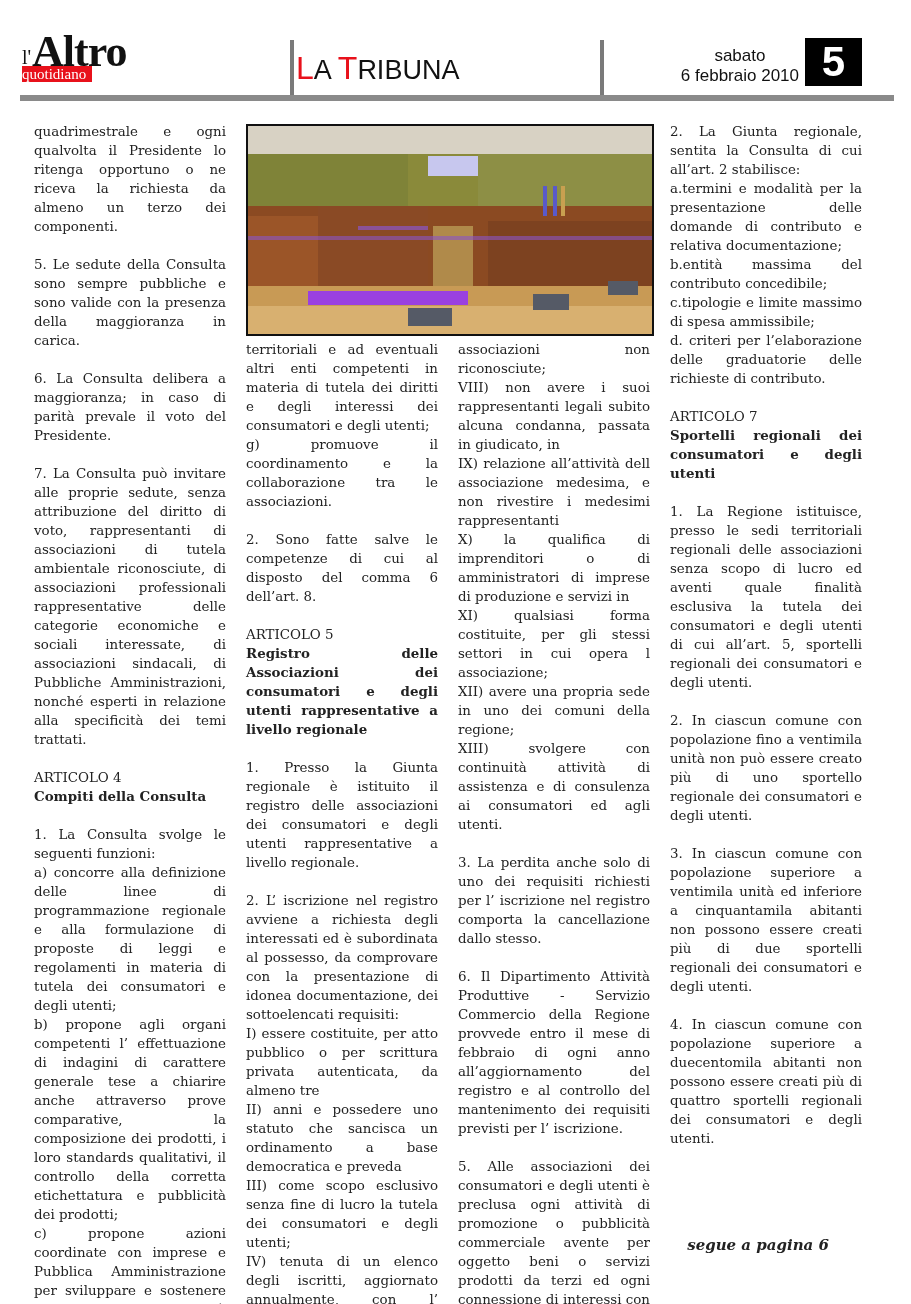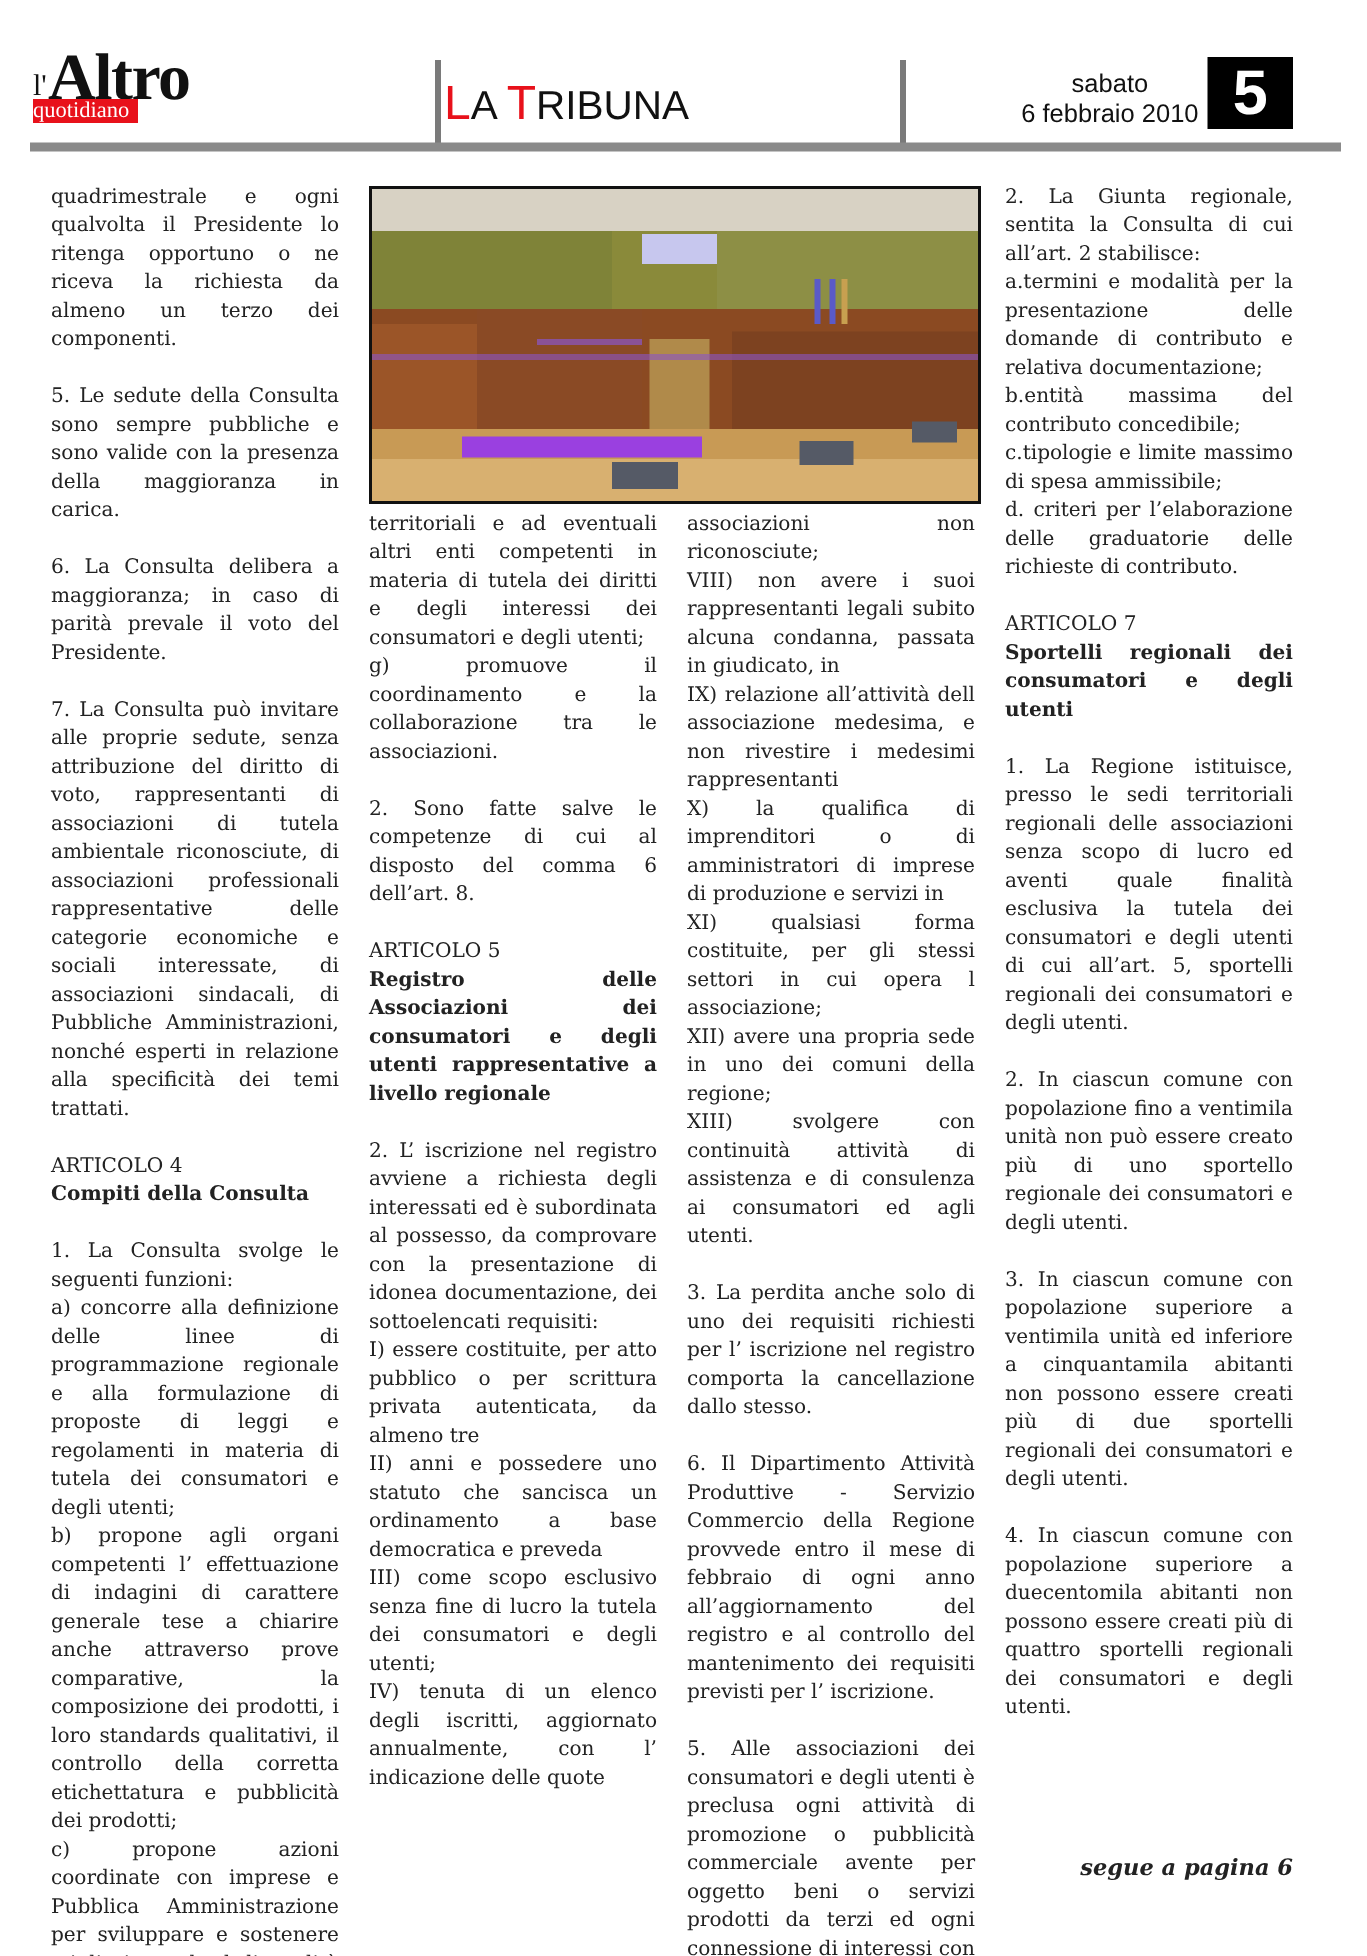--- a/index.html
+++ b/index.html
@@ -31,21 +31,21 @@
   .col .art { margin: 0; font-weight: normal; }
   .col .art-title { margin: 0 0 19px 0; font-weight: bold; }
   .c1 { left: 34px; top: 122px; width: 192px; }
   .c2 { left: 246px; top: 340px; width: 192px; }
   .c3 { left: 458px; top: 340px; width: 192px; }
   .c4 { left: 670px; top: 122px; width: 192px; }
 
   .photo { position: absolute; left: 246px; top: 124px; width: 404px; height: 208px; border: 2px solid #111; overflow: hidden; background: #7a6a3a; }
   .photo svg { display: block; width: 100%; height: 100%; }
 
-  .segue { position: absolute; left: 670px; top: 1236px; width: 192px; text-align: right; font-weight: bold; font-style: italic; font-size: 15px; }
+  .segue { position: absolute; left: 637px; top: 1236px; width: 192px; text-align: right; font-weight: bold; font-style: italic; font-size: 15px; }
 </style>
 </head>
 <body>
 
 <div class="masthead">
   <div class="logo">
     <span class="apos">l'</span>
     <span class="altro">Altro</span>
     <span class="quot">quotidiano</span>
   </div>
@@ -101,20 +101,21 @@
     <p class="tight">a) concorre alla definizione delle linee di programmazione regionale e alla formulazione di proposte di leggi e regolamenti in materia di tutela dei consumatori e degli utenti;</p>
     <p class="tight">b) propone agli organi competenti l’ effettuazione di indagini di carattere generale tese a chiarire anche attraverso prove comparative, la composizione dei prodotti, i loro standards qualitativi, il controllo della corretta etichettatura e pubblicità dei prodotti;</p>
     <p class="tight">c) propone azioni coordinate con imprese e Pubblica Amministrazione per sviluppare e sostenere migliori standard di qualità nella produzione, distribuzione ed erogazione di beni e servizi;</p>
   </div>
 <div class="col c2">
     <p class="tight">territoriali e ad eventuali altri enti competenti in materia di tutela dei diritti e degli interessi dei consumatori e degli utenti;</p>
     <p>g) promuove il coordinamento e la collaborazione tra le associazioni.</p>
     <p>2. Sono fatte salve le competenze di cui al disposto del comma 6 dell’art. 8.</p>
     <p class="art">ARTICOLO 5</p>
     <p class="art-title">Registro delle Associazioni dei consumatori e degli utenti rappresentative a livello regionale</p>
+    <p>1. Presso la Giunta regionale è istituito il registro delle associazioni dei consumatori e degli utenti rappresentative a livello regionale.</p>
     <p class="tight">2. L’ iscrizione nel registro avviene a richiesta degli interessati ed è subordinata al possesso, da comprovare con la presentazione di idonea documentazione, dei sottoelencati requisiti:</p>
     <p class="tight">I) essere costituite, per atto pubblico o per scrittura privata autenticata, da almeno tre</p>
     <p class="tight">II) anni e possedere uno statuto che sancisca un ordinamento a base democratica e preveda</p>
     <p class="tight">III) come scopo esclusivo senza fine di lucro la tutela dei consumatori e degli utenti;</p>
     <p class="tight">IV) tenuta di un elenco degli iscritti, aggiornato annualmente, con l’ indicazione delle quote</p>
   </div>
 <div class="col c3">
     <p class="tight">associazioni non riconosciute;</p>
     <p class="tight">VIII) non avere i suoi rappresentanti legali subito alcuna condanna, passata in giudicato, in</p>
     <p class="tight">IX) relazione all’attività dell associazione medesima, e non rivestire i medesimi rappresentanti</p>

